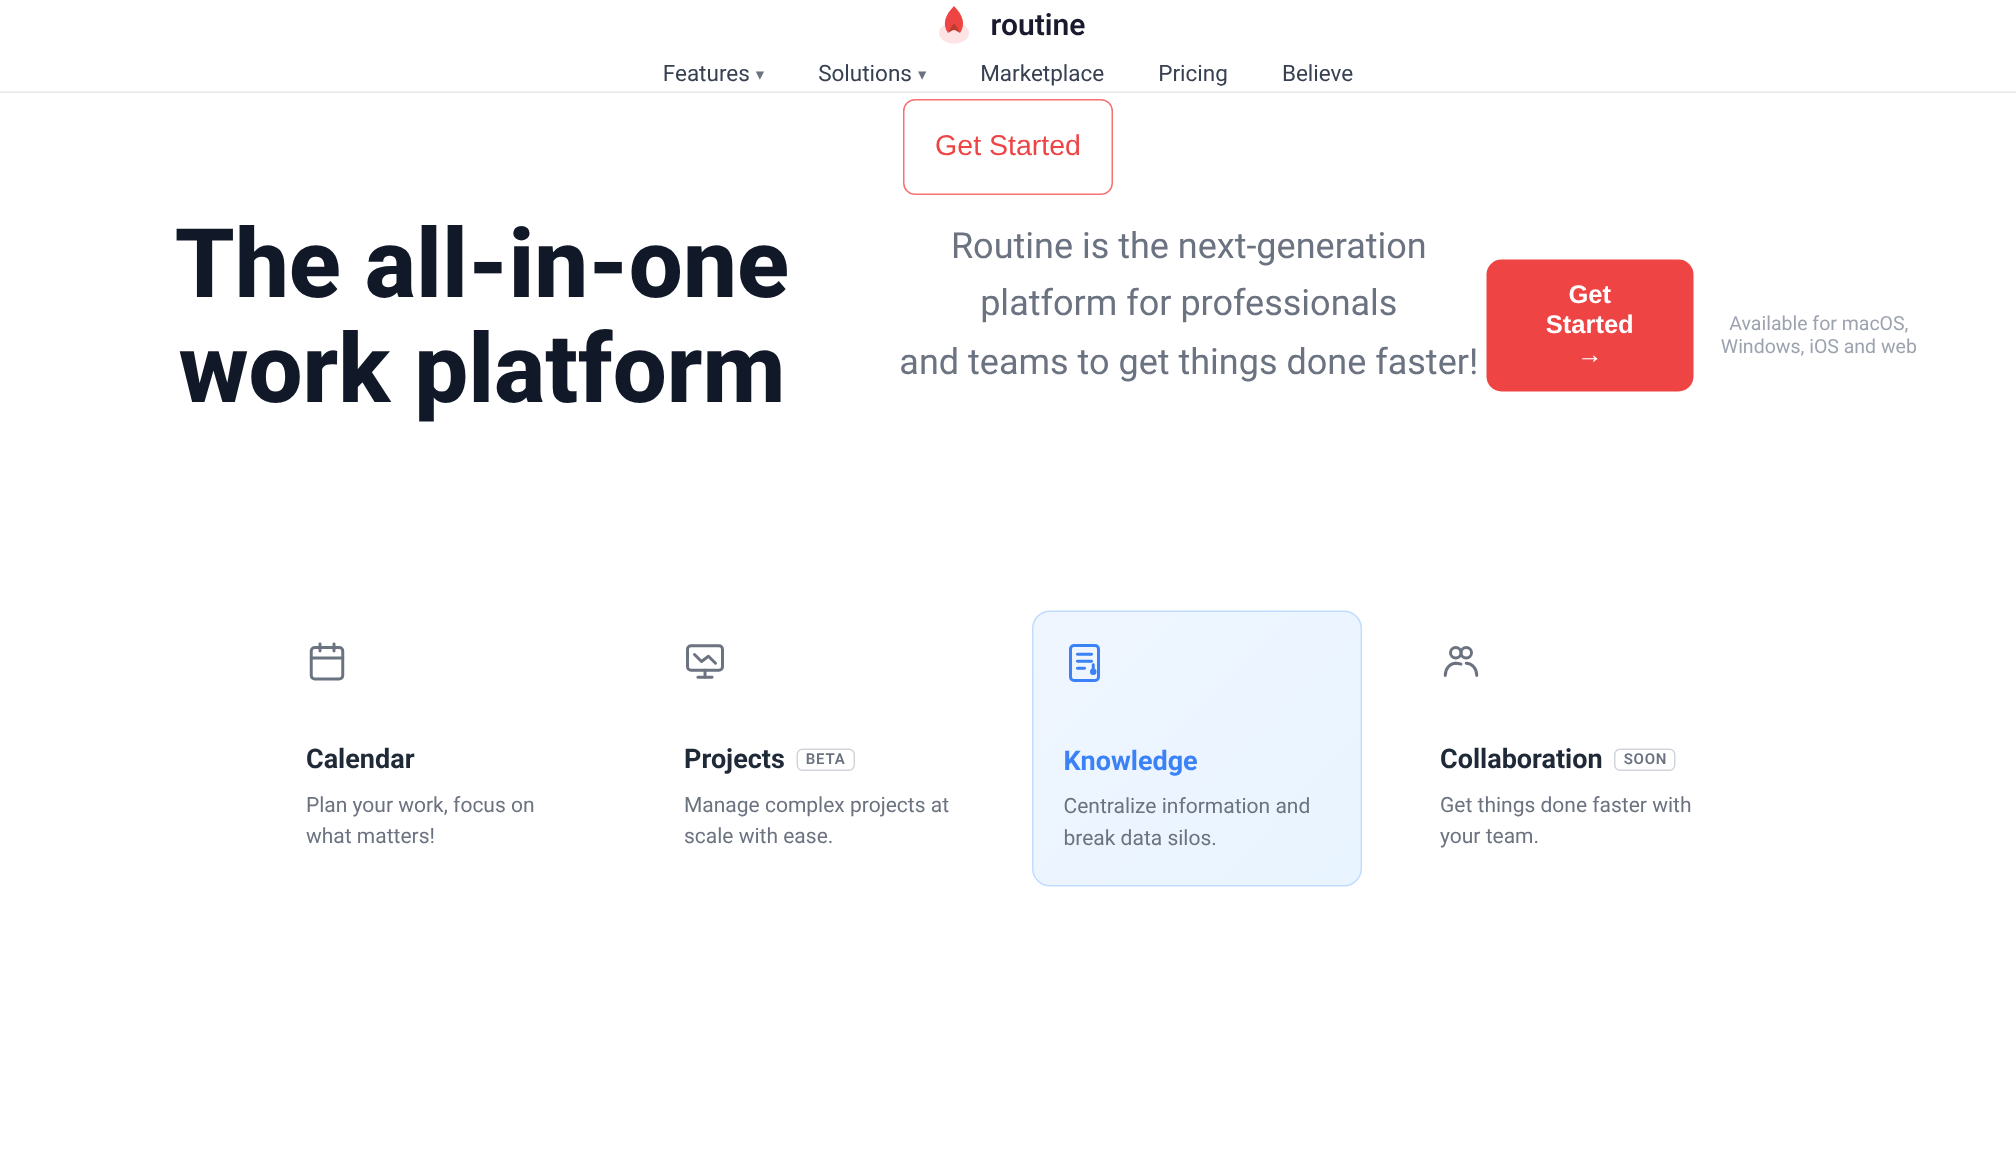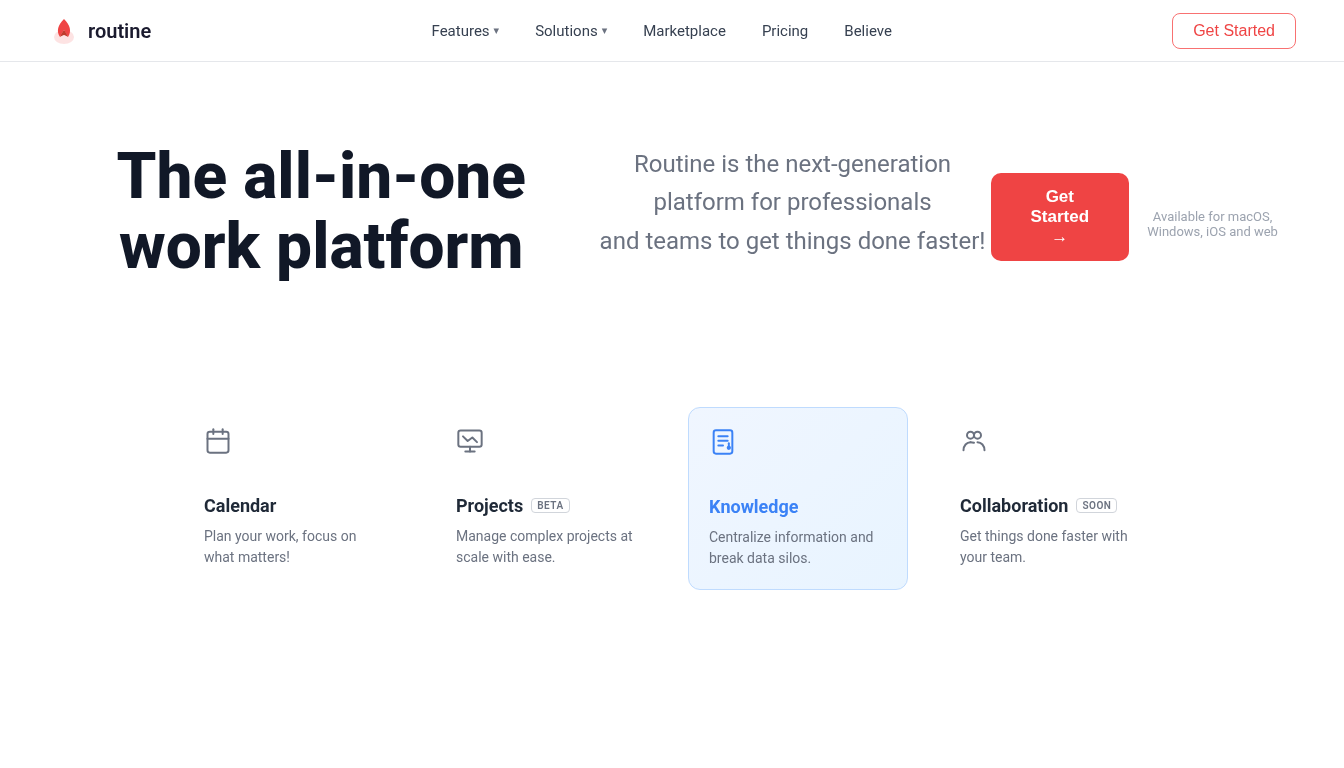--- a/index.html
+++ b/index.html
@@ -3,38 +3,38 @@
   <meta charset="utf-8">
   <style>
     * { margin: 0; padding: 0; box-sizing: border-box; }
     body { font-family: -apple-system, BlinkMacSystemFont, 'Segoe UI', Roboto, sans-serif; background: #fff; color: #1a1a2e; width: 1344px; min-height: 768px; overflow-x: hidden; }
 
     
     nav {
       display: flex; align-items: center; justify-content: space-between;
       padding: 0 48px; height: 62px;
       border-bottom: 1px solid #e5e7eb;
-      position: sticky; top: 0; background: #fff; z-index: 100;
+      position: sticky; top: 0; background: #fff; z-index: 100; flex-direction: column;
     }
     .nav-logo { display: flex; align-items: center; gap: 8px; cursor: pointer; }
     .nav-logo-icon { width: 32px; height: 32px; }
     .nav-logo-text { font-size: 20px; font-weight: 600; color: #1a1a2e; }
     .nav-links { display: flex; align-items: center; gap: 8px; }
     .nav-link {
       padding: 8px 14px; font-size: 15px; color: #374151; cursor: pointer;
       display: flex; align-items: center; gap: 4px; border-radius: 6px;
       text-decoration: none; background: none; border: none;
     }
     .nav-link.marketplace { color: #374151; }
     .nav-link.pricing { color: #374151; }
     .nav-link.believe { color: #374151; }
     .nav-link .chevron { font-size: 11px; color: #6b7280; }
     .get-started-btn-nav {
       background: #fff; border: 1.5px solid #f87171; color: #ef4444;
-      padding: 8px 20px; border-radius: 8px; font-size: 16px; cursor: pointer;
+      padding: 20px 20px; border-radius: 8px; font-size: 19px; cursor: pointer;
       font-weight: 500;
     }
 
     
     .hero {
       display: flex; flex-direction: row; align-items: center;
       padding: 80px 48px 60px; text-align: center;
     }
     .hero-title {
       font-size: 64px; font-weight: 800; color: #111827; line-height: 1.1;

